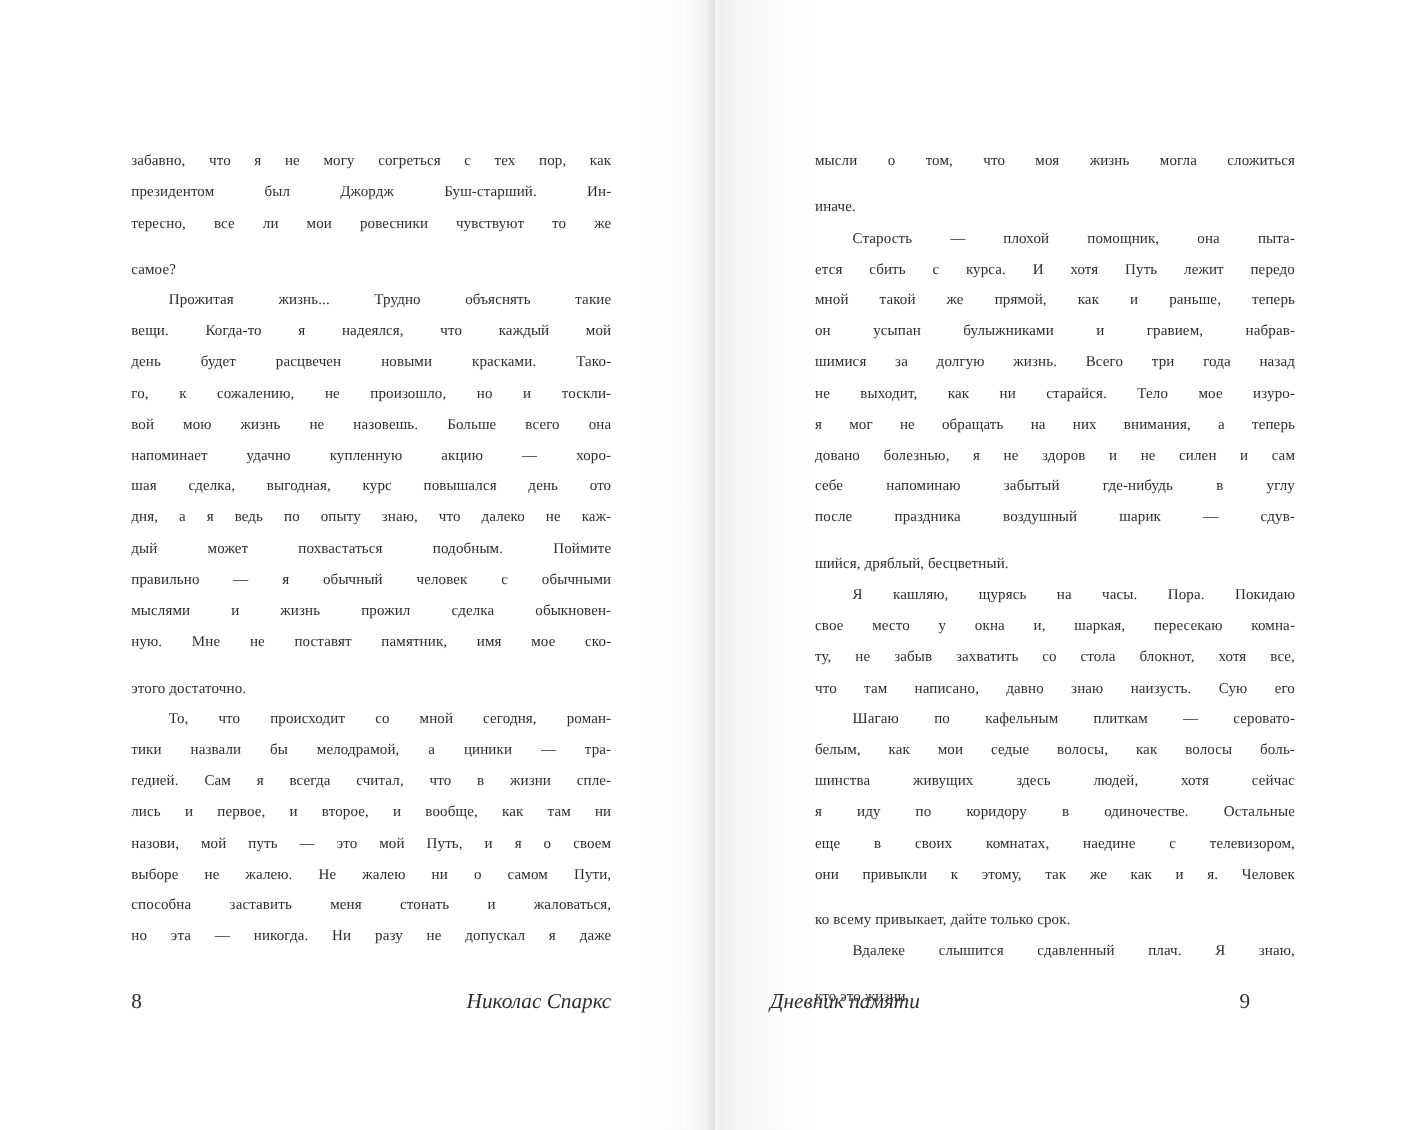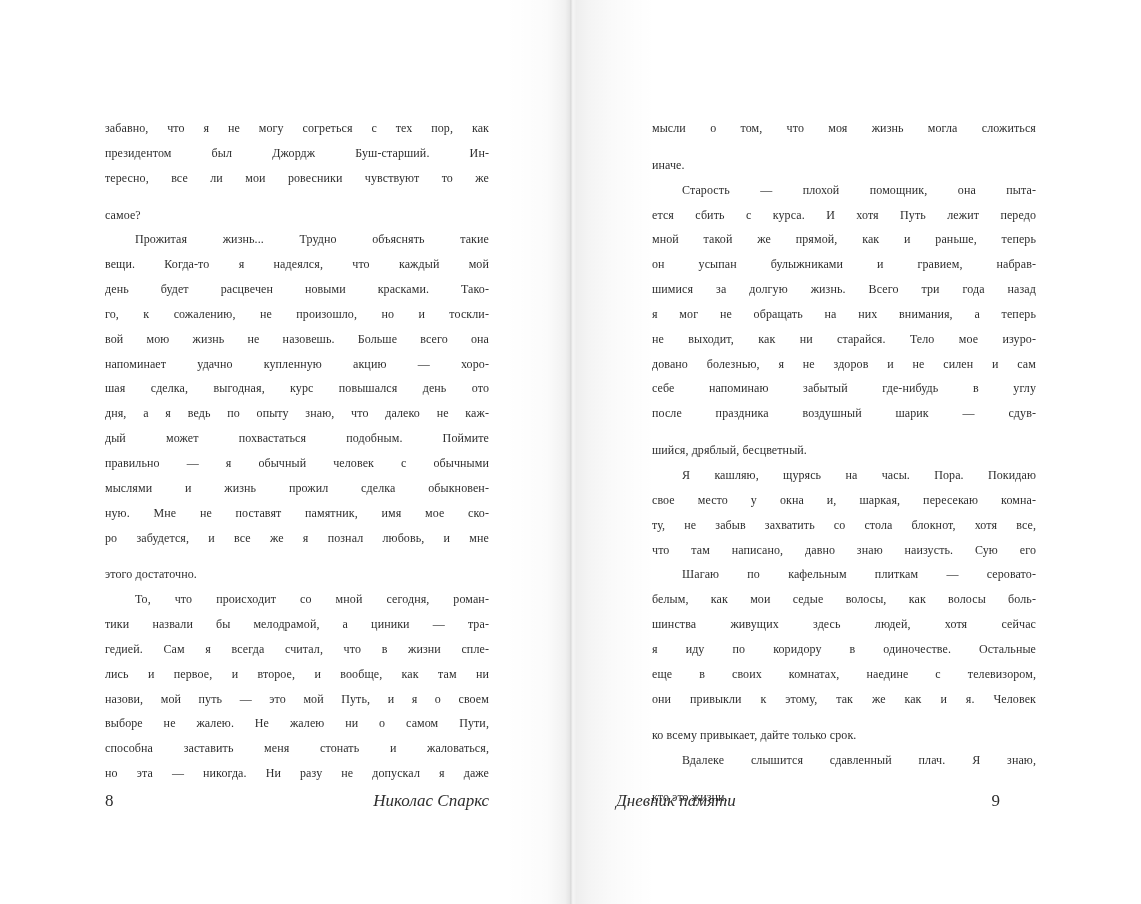--- a/index.html
+++ b/index.html
@@ -91,21 +91,20 @@
       <div class="line">день будет расцвечен новыми красками. Тако-</div>
       <div class="line">го, к сожалению, не произошло, но и тоскли-</div>
       <div class="line">вой мою жизнь не назовешь. Больше всего она</div>
       <div class="line">напоминает удачно купленную акцию — хоро-</div>
       <div class="line">шая сделка, выгодная, курс повышался день ото</div>
       <div class="line">дня, а я ведь по опыту знаю, что далеко не каж-</div>
       <div class="line">дый может похвастаться подобным. Поймите</div>
       <div class="line">правильно — я обычный человек с обычными</div>
       <div class="line">мыслями и жизнь прожил сделка обыкновен-</div>
       <div class="line">ную. Мне не поставят памятник, имя мое ско-</div>
-      <div class="line">ро забудется, и все же я познал любовь, и мне</div>
       <div class="line end">этого достаточно.</div>
       <div class="line indent">То, что происходит со мной сегодня, роман-</div>
       <div class="line">тики назвали бы мелодрамой, а циники — тра-</div>
       <div class="line">гедией. Сам я всегда считал, что в жизни спле-</div>
       <div class="line">лись и первое, и второе, и вообще, как там ни</div>
       <div class="line">назови, мой путь — это мой Путь, и я о своем</div>
       <div class="line">выборе не жалею. Не жалею ни о самом Пути,</div>
       <div class="line">способна заставить меня стонать и жаловаться,</div>
       <div class="line">но эта — никогда. Ни разу не допускал я даже</div>
     </div>
@@ -113,22 +112,22 @@
   <div class="gutter"></div>
 
   <div class="page-text right" id="right-text">
       <div class="line">мысли о том, что моя жизнь могла сложиться</div>
       <div class="line end">иначе.</div>
       <div class="line indent">Старость — плохой помощник, она пыта-</div>
       <div class="line">ется сбить с курса. И хотя Путь лежит передо</div>
       <div class="line">мной такой же прямой, как и раньше, теперь</div>
       <div class="line">он усыпан булыжниками и гравием, набрав-</div>
       <div class="line">шимися за долгую жизнь. Всего три года назад</div>
+      <div class="line">не выходит, как ни старайся. Тело мое изуро-</div>
       <div class="line">я мог не обращать на них внимания, а теперь</div>
-      <div class="line">не выходит, как ни старайся. Тело мое изуро-</div>
       <div class="line">довано болезнью, я не здоров и не силен и сам</div>
       <div class="line">себе напоминаю забытый где-нибудь в углу</div>
       <div class="line">после праздника воздушный шарик — сдув-</div>
       <div class="line end">шийся, дряблый, бесцветный.</div>
       <div class="line indent">Я кашляю, щурясь на часы. Пора. Покидаю</div>
       <div class="line">свое место у окна и, шаркая, пересекаю комна-</div>
       <div class="line">ту, не забыв захватить со стола блокнот, хотя все,</div>
       <div class="line">что там написано, давно знаю наизусть. Сую его</div>
       <div class="line indent">Шагаю по кафельным плиткам — серовато-</div>
       <div class="line">белым, как мои седые волосы, как волосы боль-</div>

